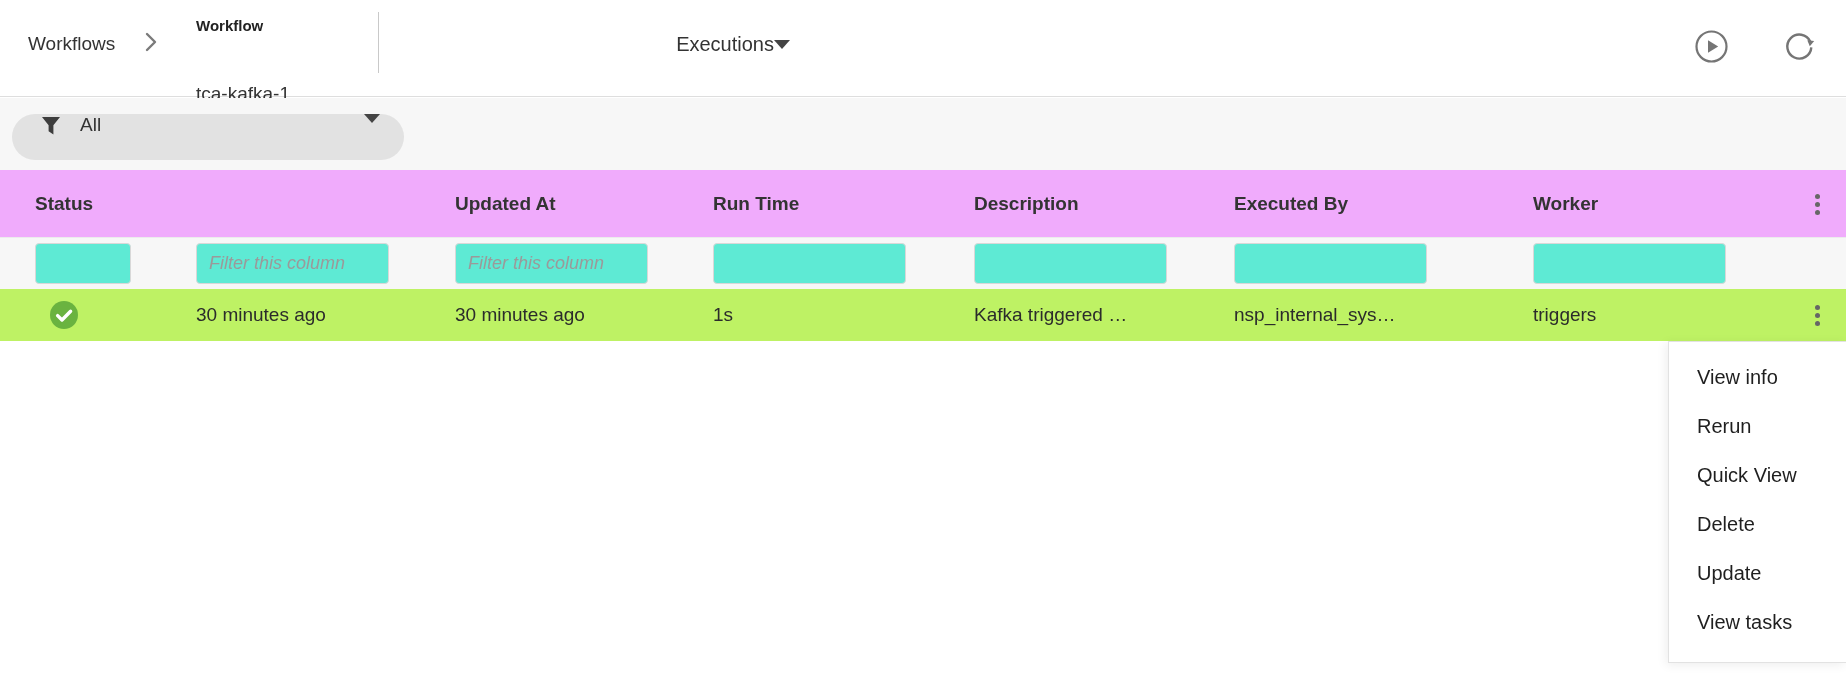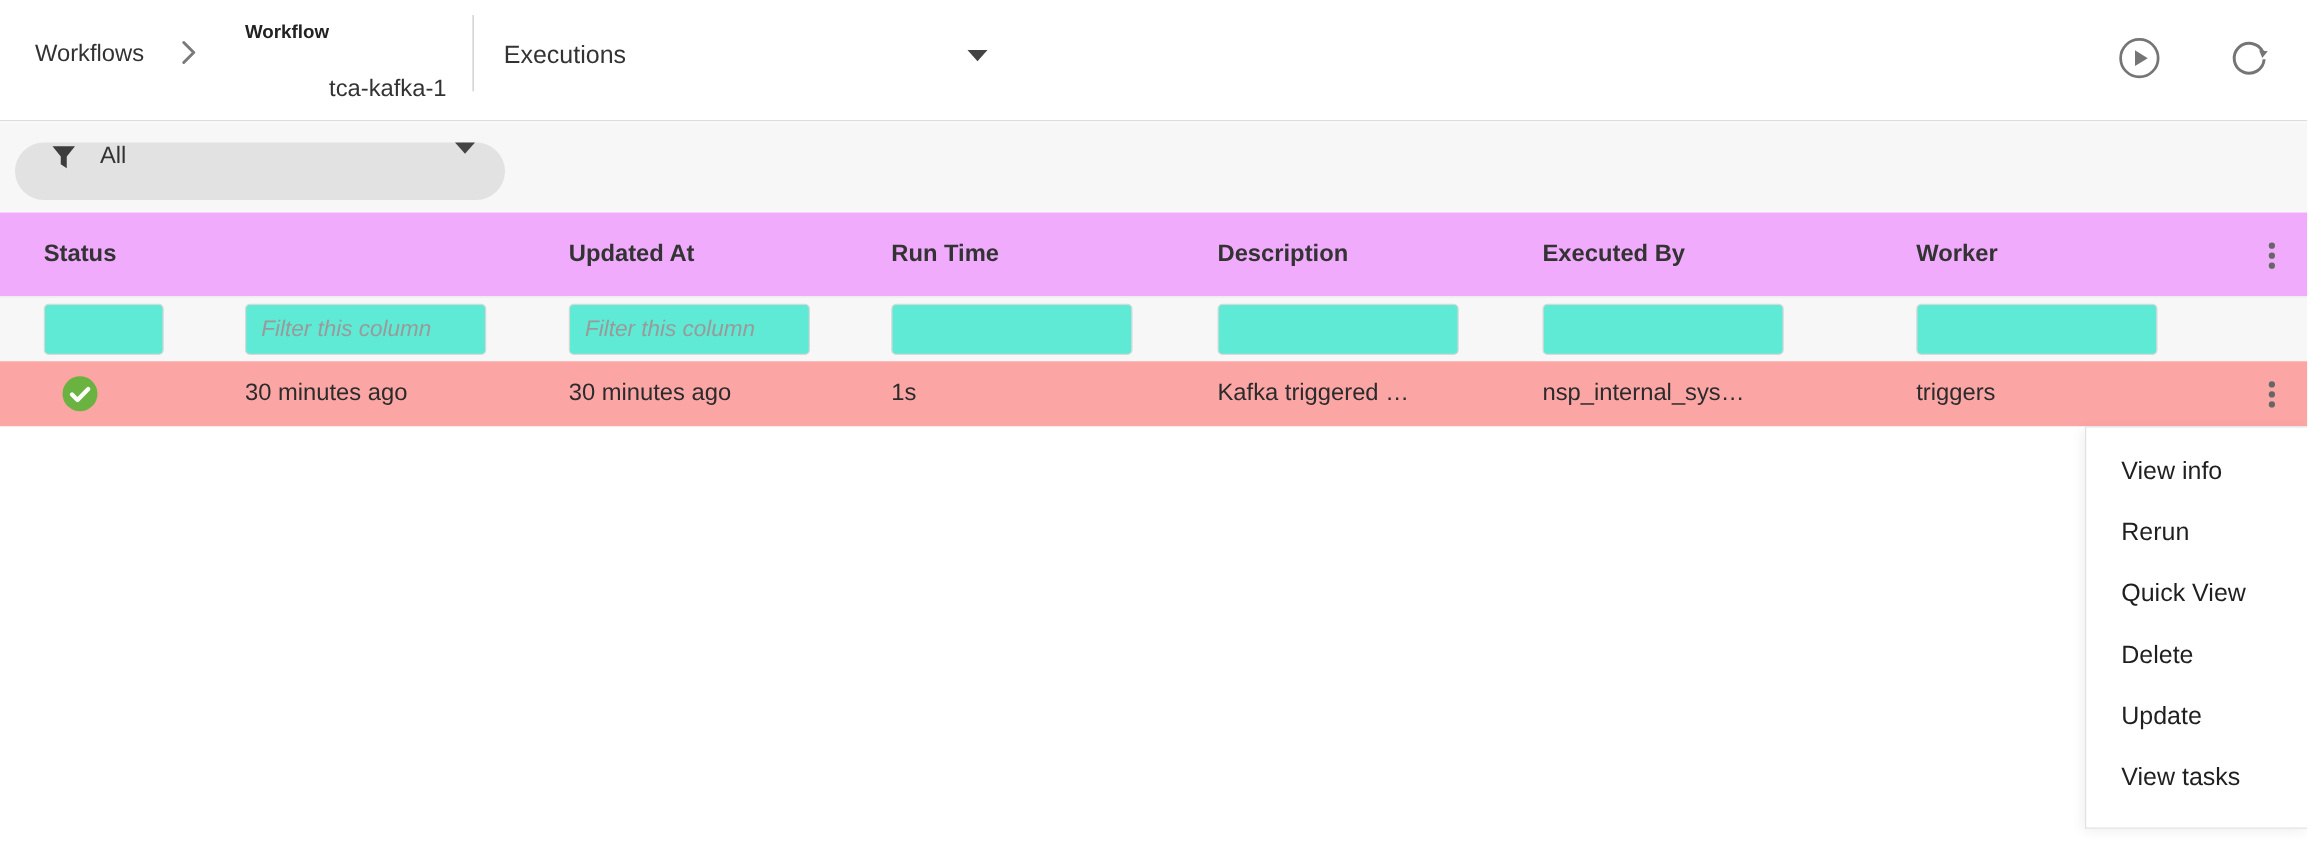--- a/index.html
+++ b/index.html
@@ -6,47 +6,47 @@
   html,body { background:#fff; }
   .app {
     position:relative; width:1846px; height:676px; overflow:hidden;
     background:#fff; font-family:"Liberation Sans", sans-serif; color:#333;
   }
 
   
   .topbar { position:absolute; top:0; left:0; right:0; height:97px; background:#fff; border-bottom:1px solid #dedede; }
   .crumb-root { position:absolute; left:28px; top:33px; font-size:19px; color:#333; cursor:pointer; }
   .crumb-chevron { position:absolute; left:142px; top:29px; }
-  .crumb-current { position:absolute; left:196px; top:15px; display:flex; flex-direction:row; }
+  .crumb-current { position:absolute; left:196px; top:15px; display:flex; flex-direction:column; }
   .crumb-label { font-size:15px; font-weight:bold; color:#222; line-height:22px; }
   .crumb-value { font-size:19px; color:#333; line-height:26px;margin-top:44px; }
   .vdivider { position:absolute; left:378px; top:12px; width:1px; height:61px; background:#c9c9c9; }
   .view-select { position:absolute; left:403px; top:28px; width:387px; height:32px;
-    display:flex; align-items:center; justify-content:space-between; cursor:pointer; background:transparent; border:none; }
+    display:flex; align-items:center; justify-content:flex-end; cursor:pointer; background:transparent; border:none; }
   .view-select .label { font-size:20px; color:#333; font-family:"Liberation Sans", sans-serif; }
   .caret { width:0; height:0; border-left:8px solid transparent; border-right:8px solid transparent; border-top:9px solid #444; }
   .topbar-actions { position:absolute; right:30px; top:29px; display:flex; align-items:center; gap:54px; }
   .iconbtn { background:none; border:none; cursor:pointer; padding:0; display:flex; align-items:center; }
 
   
   .toolbar { position:absolute; top:98px; left:0; right:0; height:72px; background:#f7f7f7; }
   .filter-pill { position:absolute; left:12px; top:16px; width:392px; height:46px;
     border:none; border-radius:23px; background:#e2e2e2; cursor:pointer;
     display:flex; align-items:flex-start; padding:0 24px 0 28px; gap:18px;
     font-family:"Liberation Sans", sans-serif; }
   .filter-pill .pill-label { flex:1; text-align:left; font-size:19px; color:#333; }
 
   
   .thead { position:absolute; top:170px; left:0; right:0; height:67px; background:#f0abfc; }
   .thead .hcell { position:absolute; top:0; line-height:67px; font-size:19px; font-weight:bold; color:#333; white-space:nowrap; }
   .tfilter { position:absolute; top:237px; left:0; right:0; height:52px; background:#f7f7f7; border-top:1px solid #ececec; }
   .tfilter input { position:absolute; top:5px; height:41px; border:1px solid #d8d8d8; border-radius:4px;
     background:#5eead4; font-size:18px; color:#333; padding:12px 12px; font-family:"Liberation Sans", sans-serif; outline:none;font-style:italic; }
   .tfilter input::placeholder { color:#9a9a9a; opacity:1; }
-  .trow { position:absolute; top:289px; left:0; right:0; height:52px; background:#fca5a5; }
+  .trow { position:absolute; top:289px; left:0; right:0; height:52px; background:#bef264; }
   .trow .cell { position:absolute; top:0; line-height:52px; font-size:19px; color:#2b2b2b; white-space:nowrap; }
 
   .c0 { left:35px; }  .c1 { left:196px; } .c2 { left:455px; } .c3 { left:713px; }
   .c4 { left:974px; } .c5 { left:1234px; } .c6 { left:1495px;margin-left:38px; }
   .w-status { width:96px; } .w-std { width:193px; }
 
   .status-icon { position:absolute; left:49px; top:11px; width:30px; height:30px; }
 
   .kebab { position:absolute; left:1804px; background:none; border:none; cursor:pointer;
     width:26px; height:30px; display:flex; flex-direction:column; align-items:center; justify-content:center; gap:3px; }

